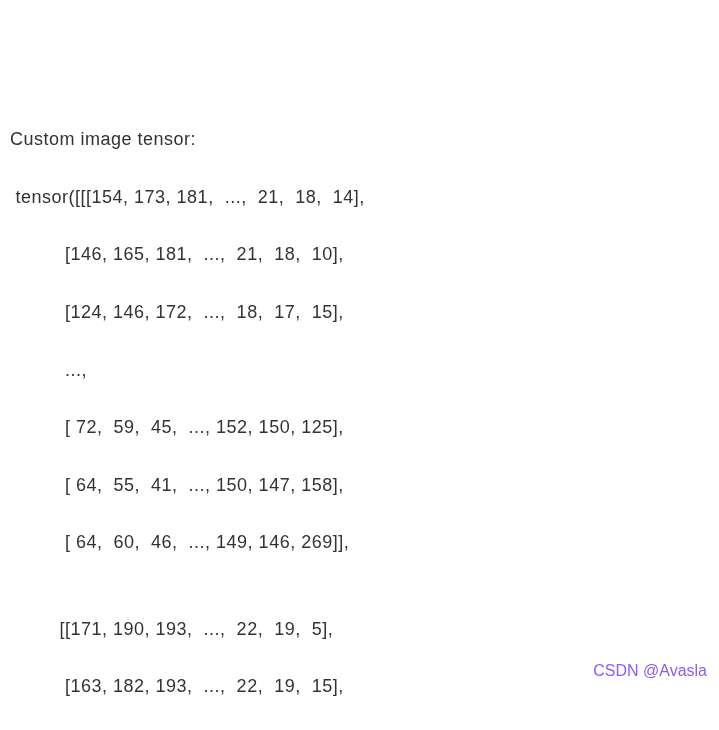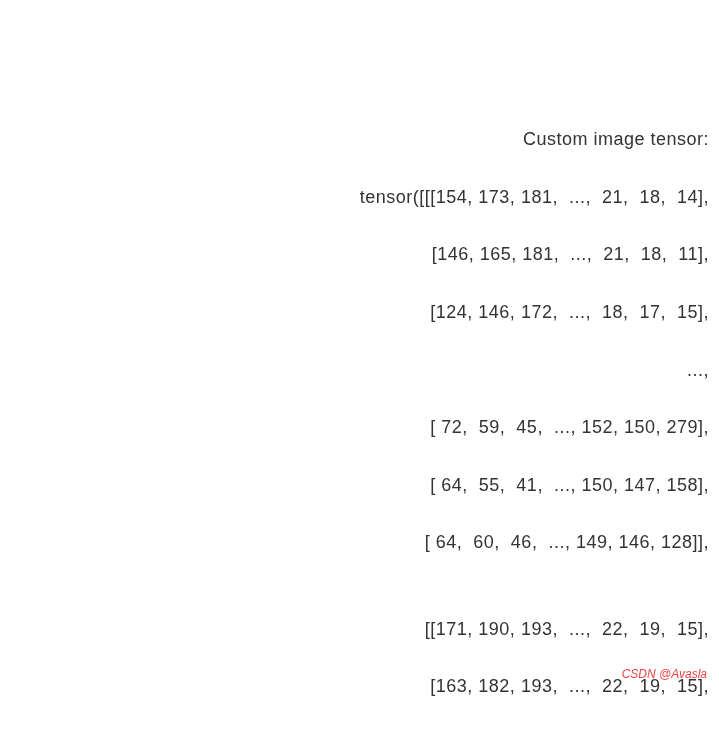--- a/index.html
+++ b/index.html
@@ -1,60 +1,58 @@
 <!DOCTYPE html>
 <html><head>
   <meta charset="utf-8">
   <style>
     * {
       margin: 0;
       padding: 0;
       box-sizing: border-box;
-      text-align: right;
     }
     body {
       background: #ffffff;
       font-family: "Microsoft YaHei", "SimSun", Arial, sans-serif;
       font-size: 18px;
       color: #333;
       padding: 10px 10px;
       width: 719px;
       line-height: 1.6;
       white-space: pre;
       letter-spacing: 0.5px;
     }
     .line {
       display: block;
     }
     .watermark {
       position: fixed;
       bottom: 46px;
       right: 12px;
-      font-size: 12px;
-      color: #ef4444;
+      font-size: 16px;
+      color: #8b5cf6;
       font-family: Arial, sans-serif;
       letter-spacing: 0;
-      font-style: italic;
     }
   </style>
 </head>
 <body>
 
 
 
 <span class="line">Custom image tensor:</span>
 <span class="line"> tensor([[[154, 173, 181,  ...,  21,  18,  14],</span>
-<span class="line">          [146, 165, 181,  ...,  21,  18,  11],</span>
+<span class="line">          [146, 165, 181,  ...,  21,  18,  10],</span>
 <span class="line">          [124, 146, 172,  ...,  18,  17,  15],</span>
 <span class="line">          ...,</span>
-<span class="line">          [ 72,  59,  45,  ..., 152, 150, 279],</span>
+<span class="line">          [ 72,  59,  45,  ..., 152, 150, 125],</span>
 <span class="line">          [ 64,  55,  41,  ..., 150, 147, 158],</span>
-<span class="line">          [ 64,  60,  46,  ..., 149, 146, 128]],</span>
+<span class="line">          [ 64,  60,  46,  ..., 149, 146, 269]],</span>
 <span class="line"></span>
-<span class="line">         [[171, 190, 193,  ...,  22,  19,  15],</span>
+<span class="line">         [[171, 190, 193,  ...,  22,  19,  5],</span>
 <span class="line">          [163, 182, 193,  ...,  22,  19,  15],</span>
 <span class="line">          [141, 163, 184,  ...,  19,  18,  16],</span>
 
 
 
 
 <span class="line"></span>
 
 
 

